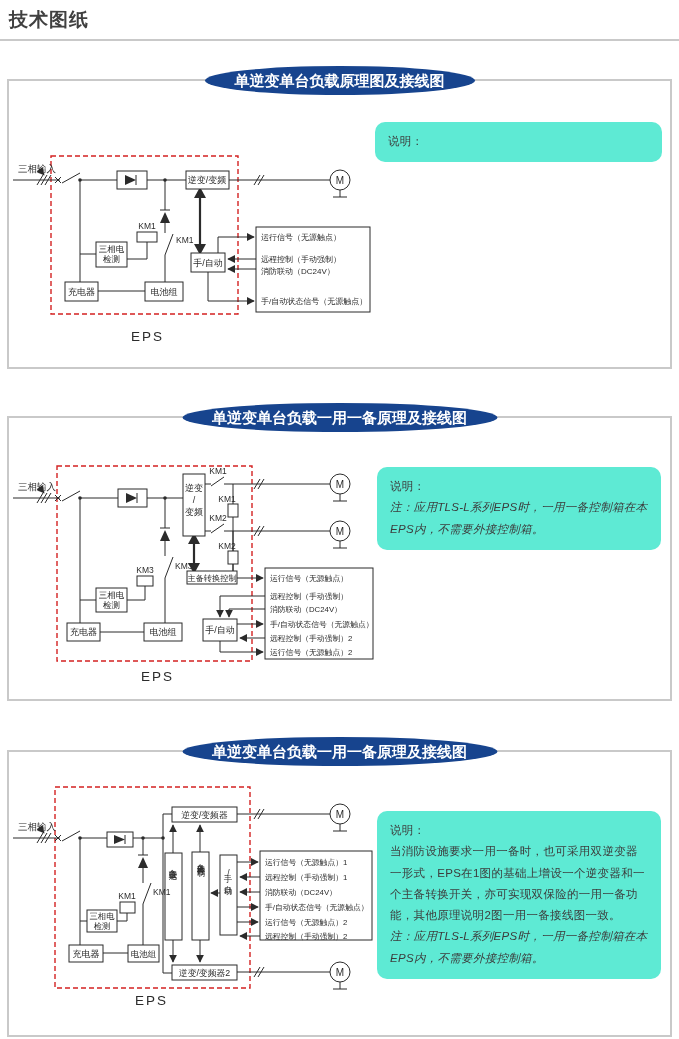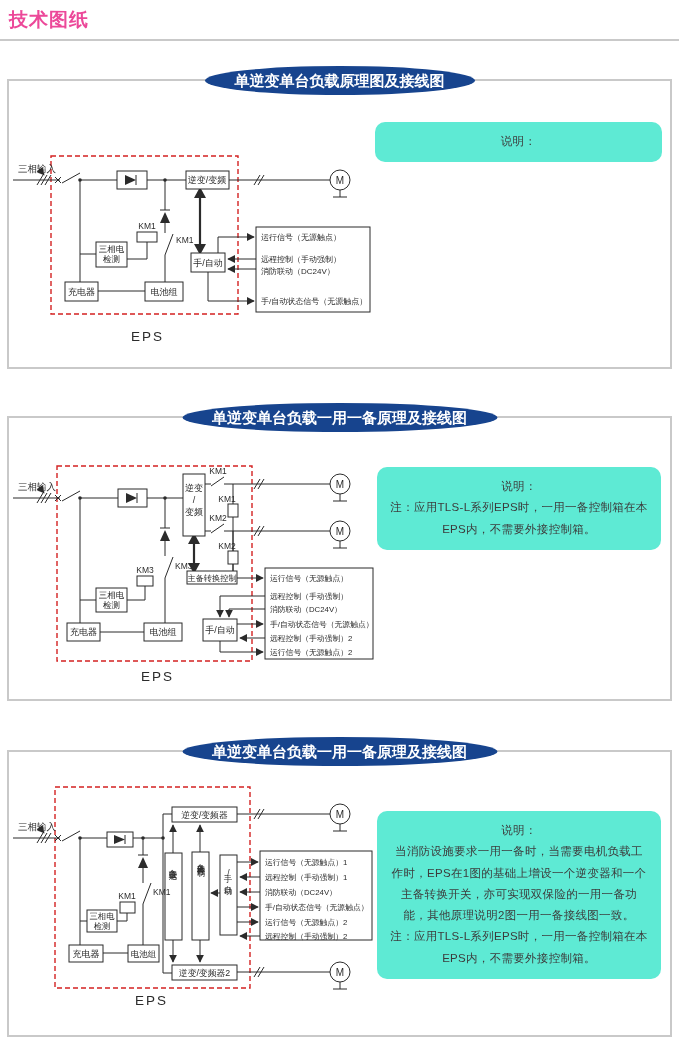--- a/index.html
+++ b/index.html
@@ -2,23 +2,23 @@
 <html><head>
 <meta charset="utf-8">
 <style>
   html,body { margin:0; padding:0; background:#ffffff; }
   body {
     width:679px; height:1039px;
     font-family:"Liberation Sans","DejaVu Sans",sans-serif;
     color:#333; overflow:hidden;
   }
   .page-header { padding:7px 0 6px 9px; border-bottom:2px solid #c9c9c9; }
-  .page-header .t { color:#ec4899; font-size:19px; font-weight:bold; letter-spacing:1px; }
-
-  .content { padding:0 7px;text-align:center; }
+  .page-header .t { color:#404040; font-size:19px; font-weight:bold; letter-spacing:1px; }
+
+  .content { padding:0 7px; }
 
   .panel {
     position:relative;
     border:2px solid #c9c9c9;
     background:#fff;
   }
   .panel-1 { margin-top:38px; height:286px; }
   .panel-2 { margin-top:47px; height:281px; }
   .panel-3 { margin-top:49px; height:283px; }
 
@@ -35,21 +35,21 @@
     position:absolute;
     background:#5eead4; border-radius:10px;
     font-size:11.5px; line-height:1.85; color:#3c3c3c;
     padding:9px 13px 10px 13px;
     box-sizing:border-box;
     letter-spacing:0.3px;
   }
   .desc-1 { left:366px; top:41px; width:287px; }
   .desc-2 { left:368px; top:49px; width:284px; }
   .desc-3 { left:368px; top:59px; width:284px; }
-  .desc .note { margin-top:0; }
+  .desc .note { margin-top:0;font-style:italic; }
 
   svg.diagram { position:absolute; left:0; top:0; }
   svg.diagram text { fill:#2b2b2b; }
   svg.diagram .bx { fill:#ffffff; stroke:#2b2b2b; stroke-width:1; }
   svg.diagram .wire { stroke:#2b2b2b; stroke-width:1; fill:none; }
   svg.diagram .thick { stroke:#2b2b2b; stroke-width:2.2; fill:none; }
   svg.diagram .fillb { fill:#2b2b2b; stroke:none; }
   svg.diagram .dash { fill:none; stroke:#d32222; stroke-width:1.4; stroke-dasharray:5 3; }
   svg.diagram .vt { writing-mode:vertical-rl; text-orientation:upright; letter-spacing:1px; }
 </style>
@@ -383,18 +383,18 @@
         <circle class="bx" cx="331" cy="220" r="10"></circle>
         <text x="331" y="224" font-size="10" text-anchor="middle">M</text>
       </g>
 
       <text x="9" y="78" font-size="9.5">三相输入</text>
       <text x="126" y="253" font-size="13.5" letter-spacing="2" fill="#444">EPS</text>
     </svg>
 
     <div class="desc desc-3">
       <div>说明：</div>
-      <div>当消防设施要求一用一备时，当需要电机负载工作时，EPS在1图的基础上增设一个逆变器和一个主备转换开关，亦可实现双保险的一用一备功能，其他原理说明2图一用一备接线图一致。</div>
+      <div>当消防设施要求一用一备时，也可采用双逆变器一形式，EPS在1图的基础上增设一个逆变器和一个主备转换开关，亦可实现双保险的一用一备功能，其他原理说明2图一用一备接线图一致。</div>
       <div class="note">注：应用TLS-L系列EPS时，一用一备控制箱在本EPS内，不需要外接控制箱。</div>
     </div>
   </section>
 
 </div>
 
 </body></html>

